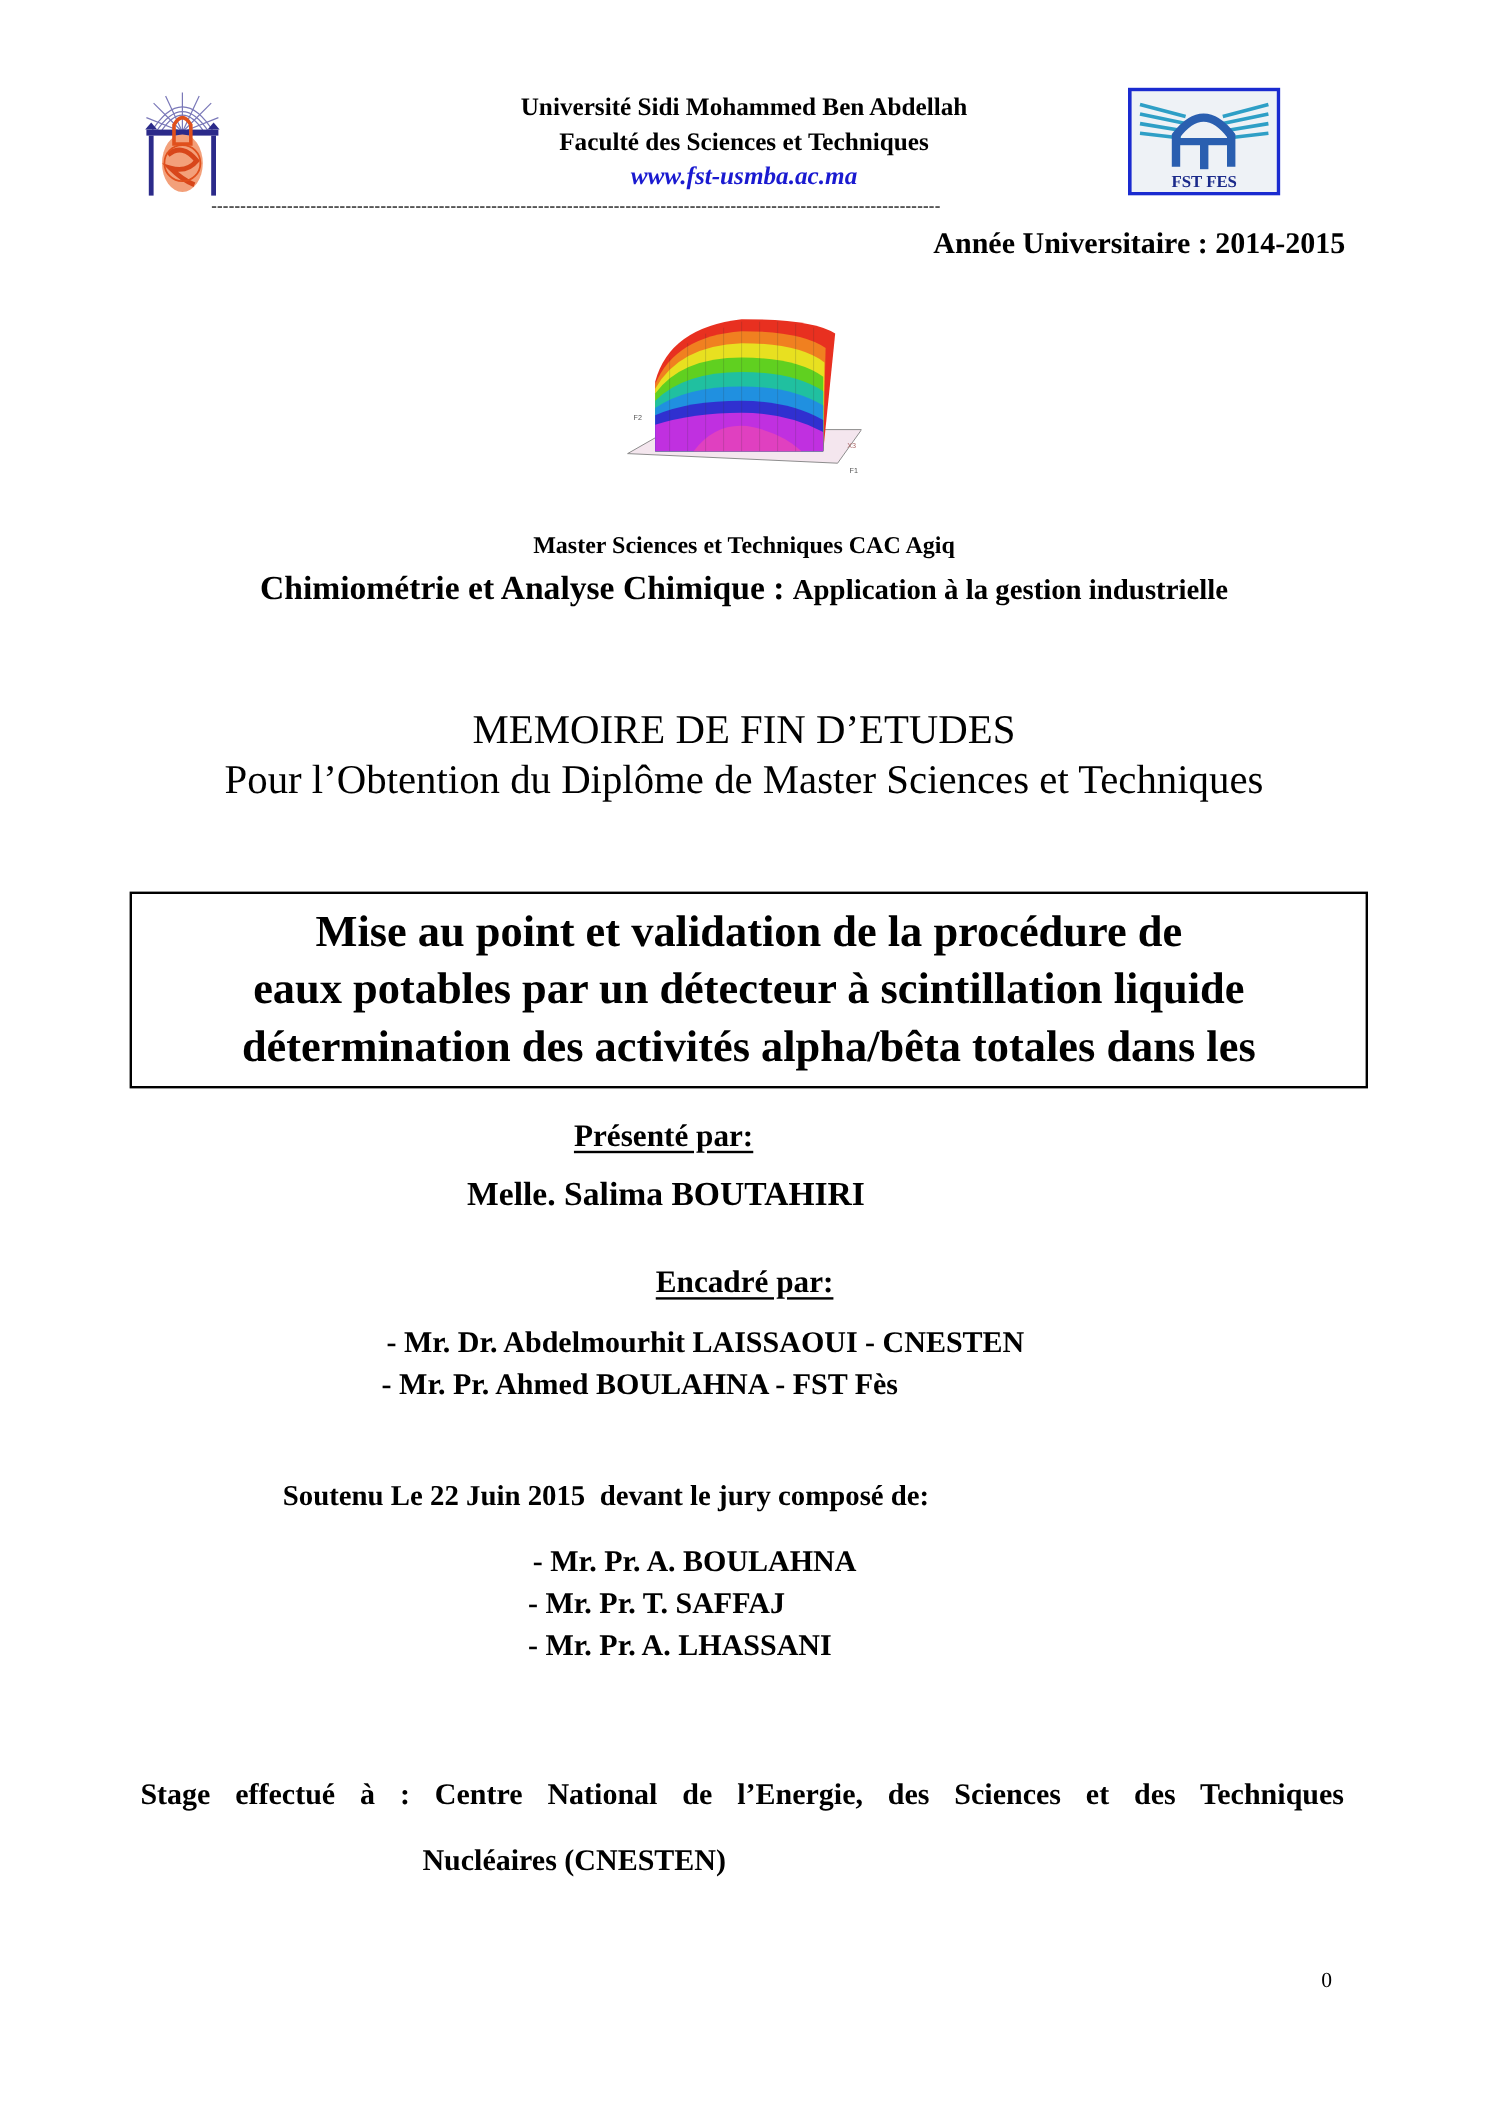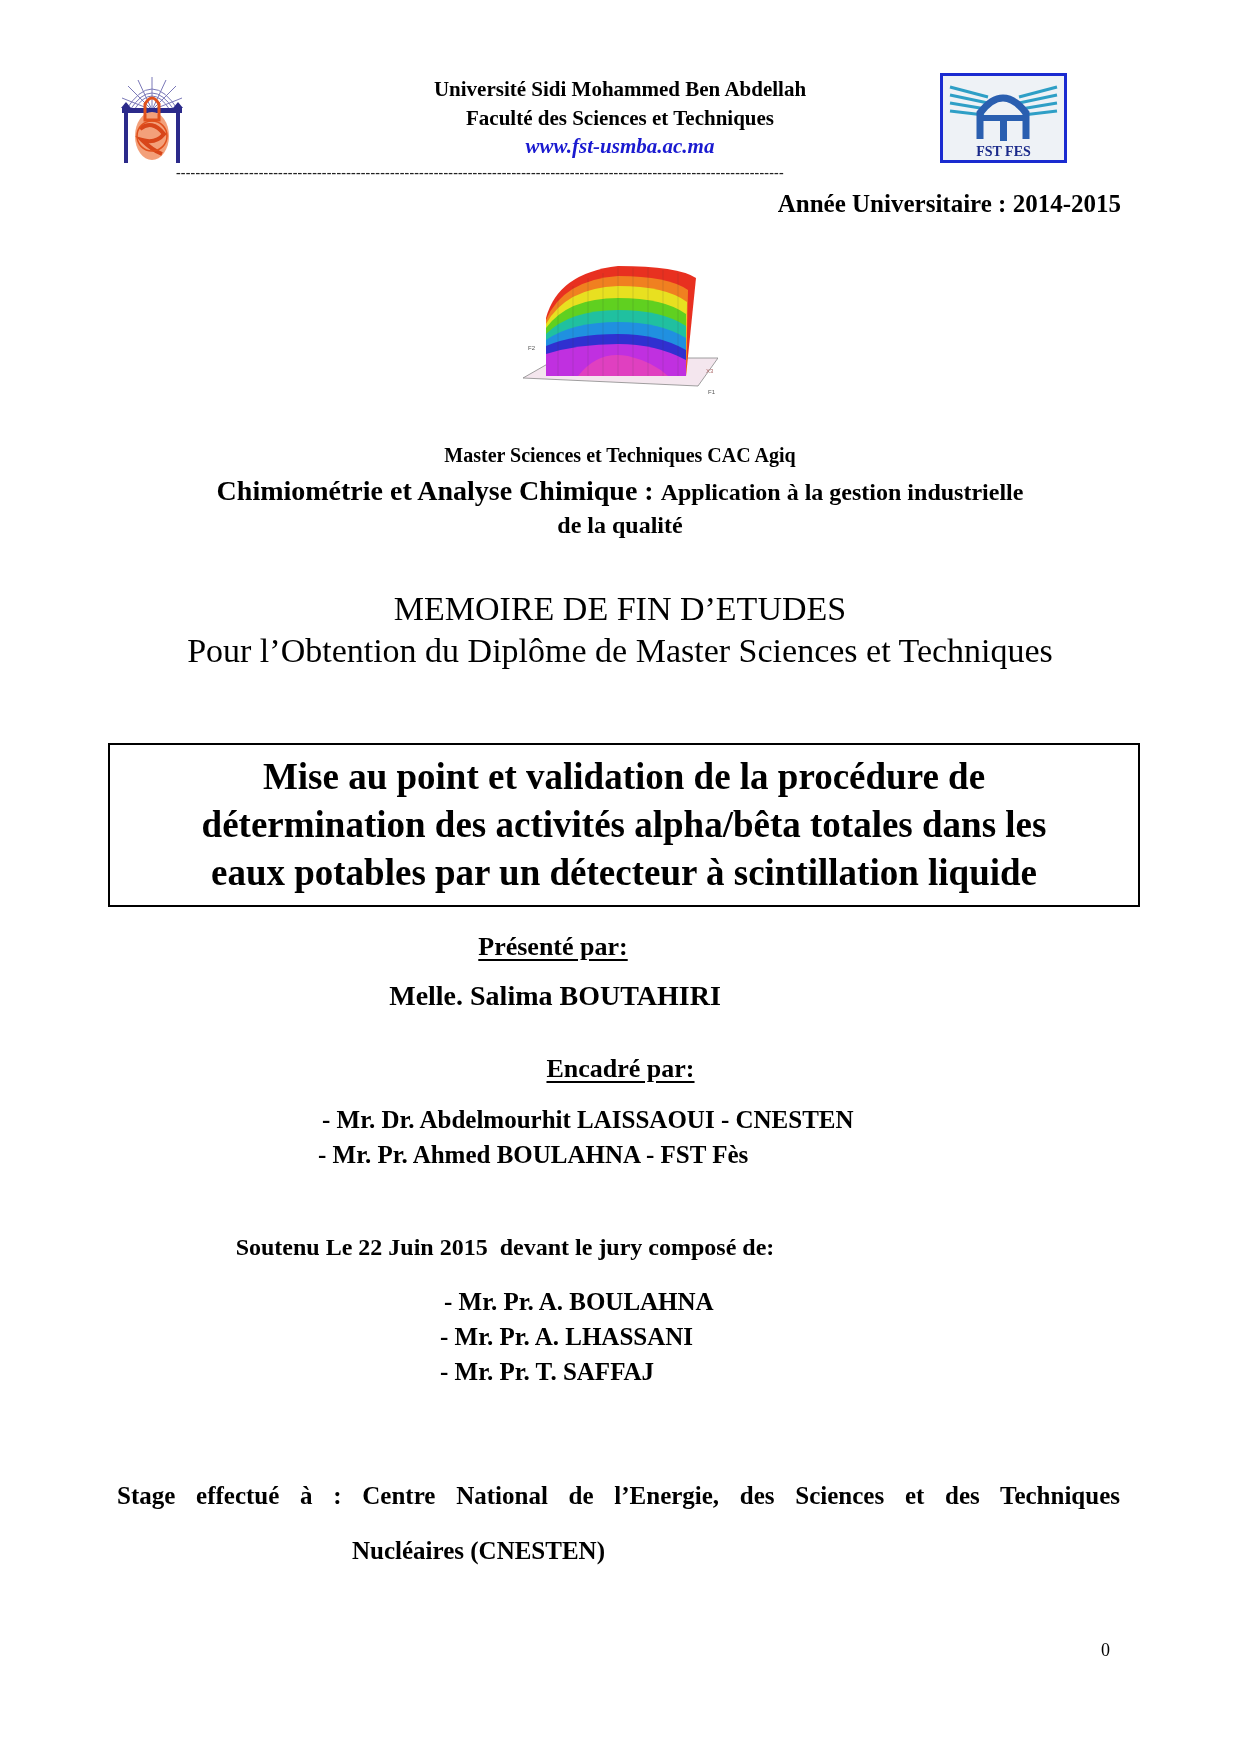--- a/index.html
+++ b/index.html
@@ -142,50 +142,49 @@
     </g>
     <text x="10" y="92" font-size="6" fill="#555" font-family="Liberation Sans, sans-serif">F2</text>
     <text x="190" y="136" font-size="6" fill="#555" font-family="Liberation Sans, sans-serif">F1</text>
     <text x="188" y="115" font-size="6" fill="#a66" font-family="Liberation Sans, sans-serif">X3</text>
   </svg>
 </div>
 
 <div class="abs center" id="program">
   <div class="p1">Master Sciences et Techniques CAC Agiq</div>
   <div class="p2"><span>Chimiométrie et Analyse Chimique : </span><span class="small">Application à la gestion industrielle</span></div>
-  <div class="p3">de la qualité</div>
 </div>
 
 <div class="abs center" id="memoire">
   <div class="m1">MEMOIRE DE FIN D’ETUDES</div>
   <div class="m2">Pour l’Obtention du Diplôme de Master Sciences et Techniques</div>
 </div>
 
 <div class="abs" id="title-box">
   <div class="t">
     <div>Mise au point et validation de la procédure de</div>
+    <div>eaux potables par un détecteur à scintillation liquide</div>
     <div>détermination des activités alpha/bêta totales dans les</div>
-    <div>eaux potables par un détecteur à scintillation liquide</div>
   </div>
 </div>
 
 <div class="abs center bold" id="presente"><span class="u">Présenté par:</span></div>
 <div class="abs center bold" id="student">Melle. Salima BOUTAHIRI</div>
 
 <div class="abs center bold" id="encadre"><span class="u">Encadré par:</span></div>
 <div class="abs bold" id="sup">
   <div class="s1">- Mr. Dr. Abdelmourhit LAISSAOUI - CNESTEN</div>
   <div>- Mr. Pr. Ahmed BOULAHNA - FST Fès</div>
 </div>
 
 <div class="abs center bold" id="soutenu" style="white-space:pre;"><span>Soutenu Le 22 Juin 2015  devant le jury composé de:</span></div>
 <div class="abs bold" id="jury">
   <div class="j1">- Mr. Pr. A. BOULAHNA</div>
+  <div>- Mr. Pr. T. SAFFAJ</div>
   <div>- Mr. Pr. A. LHASSANI</div>
-  <div>- Mr. Pr. T. SAFFAJ</div>
 </div>
 
 <div class="abs bold" id="stage">
   <div class="s1">Stage effectué à : Centre National de l’Energie, des Sciences et des Techniques</div>
   <div class="s2">Nucléaires (CNESTEN)</div>
 </div>
 
 <div class="abs" id="pagenum">0</div>
 
 </body></html>

